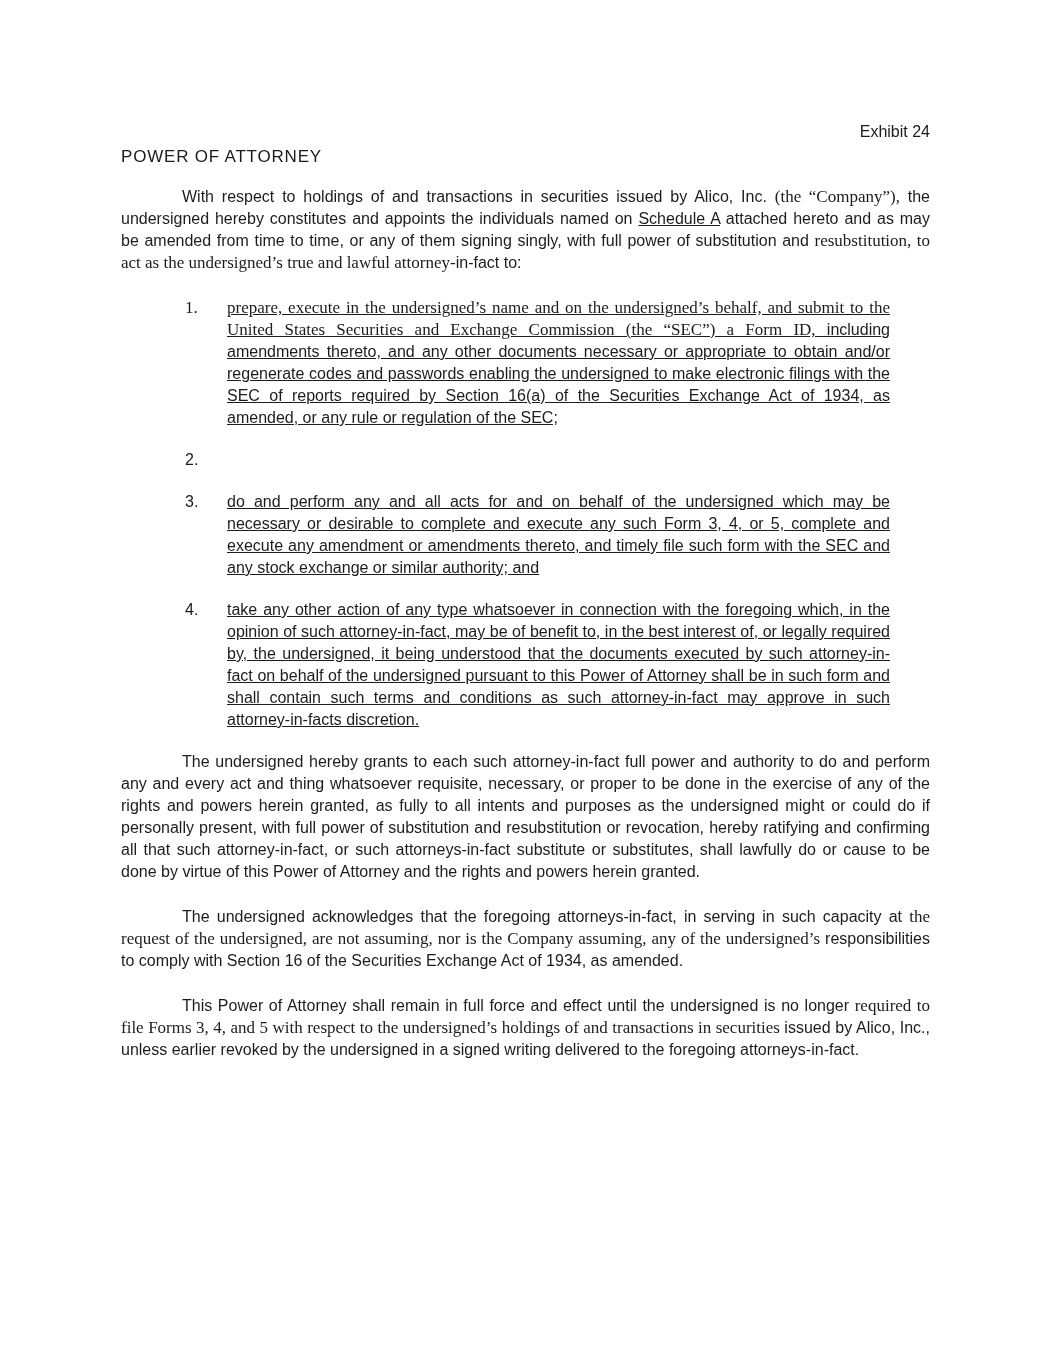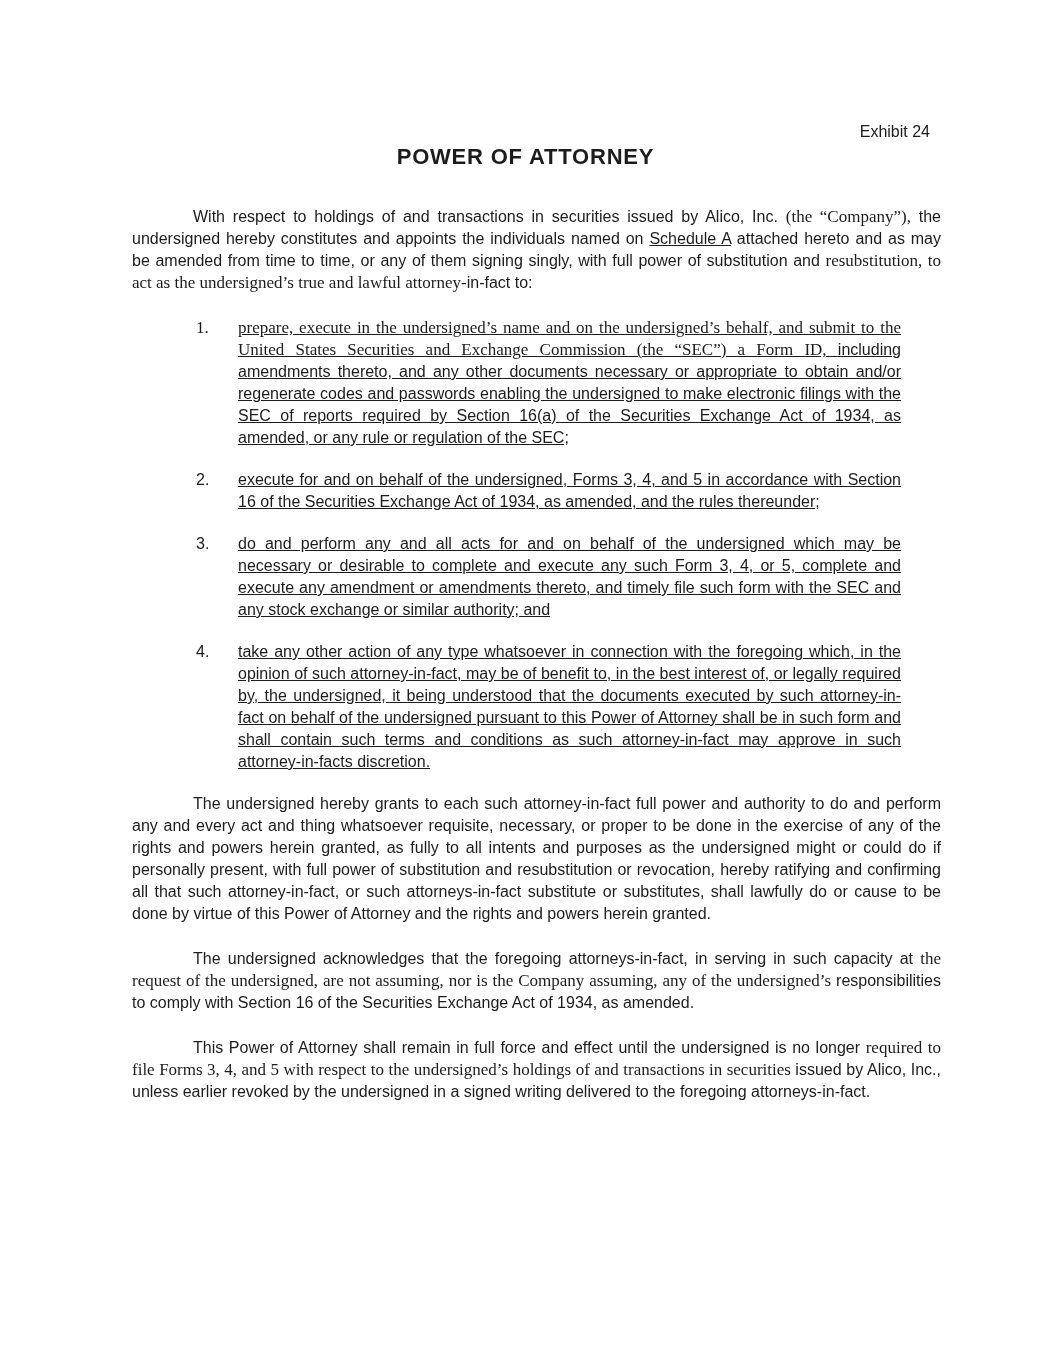--- a/index.html
+++ b/index.html
@@ -21,32 +21,30 @@
     left: 121px;
     width: 809px;
     text-align: right;
   }
   .title {
     position: absolute;
     top: 146px;
     left: 121px;
     width: 809px;
     margin: 0;
-    text-align: center;
-    font-size: 22px;
-    font-weight: 700;
+    font-size: 17px;
+    font-weight: 400;
     letter-spacing: 0.8px;
   }
   .doc-body {
     position: absolute;
     top: 186px;
-    left: 132px;
+    left: 121px;
     width: 809px;
     text-align: justify;
-    margin-top: 20px;
   }
   .para { margin: 0 0 23px 0; }
   .para.indent { text-indent: 61px; }
   .serif { font-family: "Liberation Serif", serif; font-size: 17px; }
   .sans  { font-family: "Liberation Sans", sans-serif; }
   .u { text-decoration: underline; }
   .list { margin: 0; }
   .list-item { display: flex; margin: 0 0 20px 0; }
   .marker { flex: none; width: 42px; margin-left: 64px; text-align: left; }
   .item-text { flex: none; width: 663px; text-align: justify; text-decoration: underline; }
@@ -59,21 +57,20 @@
   <h1 class="title">POWER OF ATTORNEY</h1>
   <div class="doc-body">
       <p class="para indent"><span class="sans">With respect to holdings of and transactions in securities issued by Alico, Inc. </span><span class="serif">(the “Company”),</span><span class="sans"> the undersigned hereby constitutes and appoints the individuals named on </span><span class="sans u">Schedule A</span><span class="sans"> attached hereto and as may be amended from time to time, or any of them signing singly, with full power of substitution and </span><span class="serif">resubstitution, to act as the undersigned’s true and lawful attorney-</span><span class="sans">in-fact to:</span></p>
       <div class="list">
         <div class="list-item">
           <span class="marker serif">1.</span>
           <span class="item-text"><span class="serif">prepare, execute in the undersigned’s name and on the undersigned’s behalf, and submit to the United States Securities and Exchange Commission (the “SEC”) a Form ID, </span><span class="sans">including amendments thereto, and any other documents necessary or appropriate to obtain and/or regenerate codes and passwords enabling the undersigned to make electronic filings with the SEC of reports required by Section 16(a) of the Securities Exchange Act of 1934, as amended, or any rule or regulation of the SEC;</span></span>
         </div>
         <div class="list-item">
           <span class="marker sans">2.</span>
-          <span class="item-text"><span class="sans">execute for and on behalf of the undersigned, Forms 3, 4, and 5 in accordance with Section 16 of the Securities Exchange Act of 1934, as amended, and the rules thereunder;</span></span>
         </div>
         <div class="list-item">
           <span class="marker sans">3.</span>
           <span class="item-text"><span class="sans">do and perform any and all acts for and on behalf of the undersigned which may be necessary or desirable to complete and execute any such Form 3, 4, or 5, complete and execute any amendment or amendments thereto, and timely file such form with the SEC and any stock exchange or similar authority; and</span></span>
         </div>
         <div class="list-item">
           <span class="marker sans">4.</span>
           <span class="item-text"><span class="sans">take any other action of any type whatsoever in connection with the foregoing which, in the opinion of such attorney-in-fact, may be of benefit to, in the best interest of, or legally required by, the undersigned, it being understood that the documents executed by such attorney-in-fact on behalf of the undersigned pursuant to this Power of Attorney shall be in such form and shall contain such terms and conditions as such attorney-in-fact may approve in such attorney-in-facts discretion.</span></span>
         </div>
       </div>

